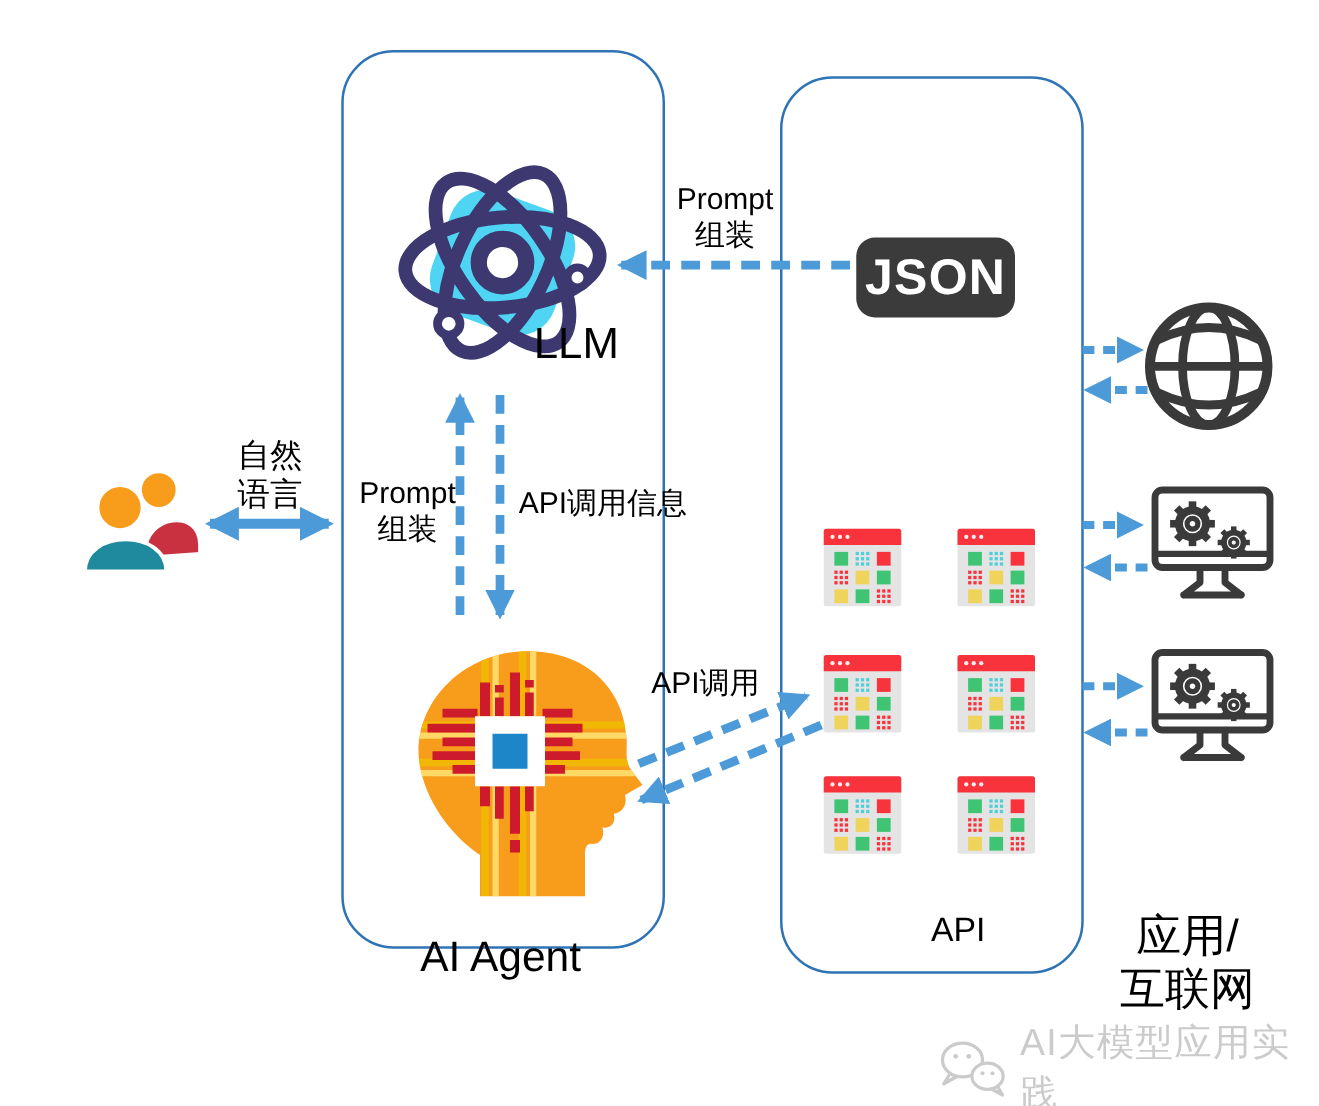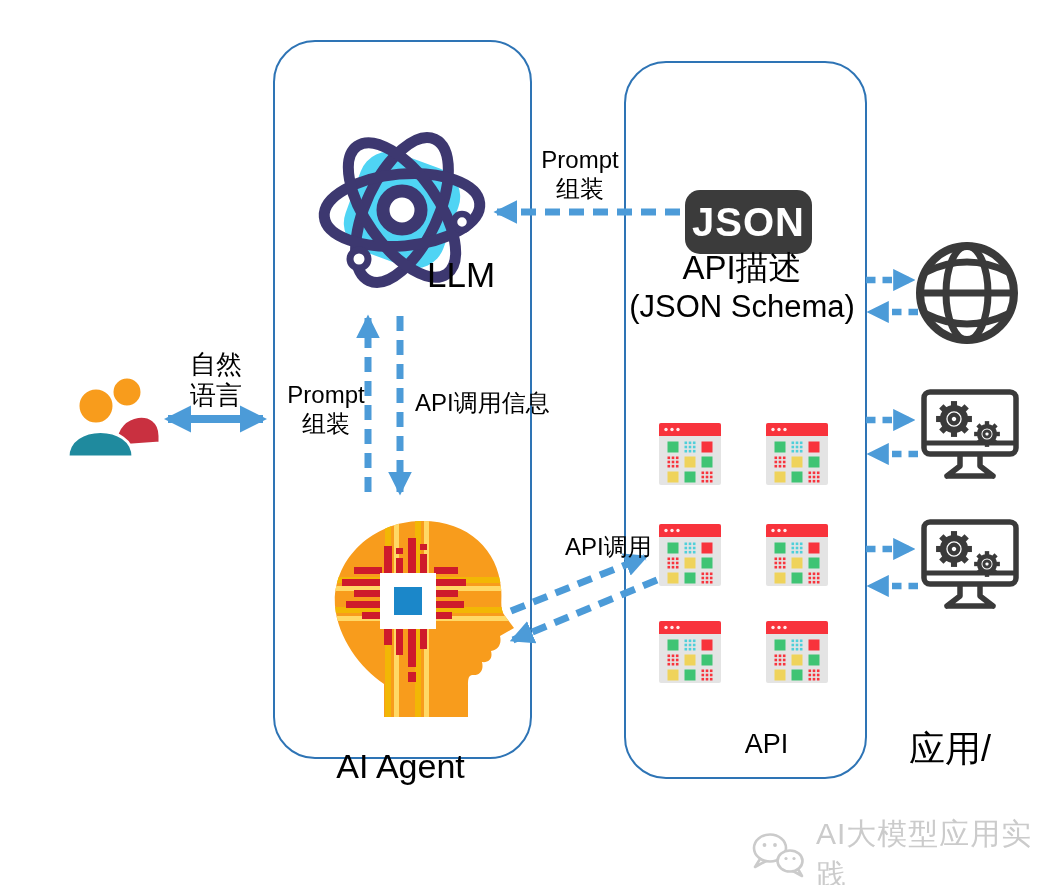--- a/index.html
+++ b/index.html
@@ -175,24 +175,20 @@
         <rect x="116" y="78" width="24" height="7"></rect>
           <rect x="116" y="89" width="30" height="7"></rect>
         <rect x="116" y="100" width="18" height="7"></rect>
       </g>
       <rect x="62" y="61" width="56" height="56" fill="#ffffff"></rect>
       <rect x="76" y="75" width="28" height="28" class="f-chipblue"></rect>
     </g>
   </svg>
 
   <div id="json-badge">JSON</div>
-  <div class="lbl center block" style="left:616px;top:248px;width:252px;">
-    <span style="font-size:33px;">API描述</span>
-    <span style="font-size:31px;">(JSON Schema)</span>
-  </div>
 
   <svg class="icon" style="left:659px;top:423px" width="62" height="62" viewBox="0 0 62 62">
       <use href="#sym-app"></use>
     </svg>
   <svg class="icon" style="left:766px;top:423px" width="62" height="62" viewBox="0 0 62 62">
       <use href="#sym-app"></use>
     </svg>
   <svg class="icon" style="left:659px;top:524px" width="62" height="62" viewBox="0 0 62 62">
       <use href="#sym-app"></use>
     </svg>
@@ -228,25 +224,26 @@
   <div class="lbl" style="left:427px;top:254px;font-size:35px;">LLM</div>
   <div class="lbl center block" style="left:276px;top:381px;width:100px;font-size:24px;">
     <span>Prompt</span>
     <span>组装</span>
   </div>
   <div class="lbl center block" style="left:184px;top:349px;width:64px;font-size:26px;line-height:1.18;">
     <span>自然</span>
     <span>语言</span>
   </div>
   <div class="lbl" style="left:415px;top:389px;font-size:24px;">API调用信息</div>
-  <div class="lbl" style="left:521px;top:533px;font-size:24px;margin-left:44px;">API调用</div>
+  <div class="lbl" style="left:521px;top:533px;font-size:24px;">API调用</div>
   <div class="lbl center" style="left:273px;top:746px;width:255px;font-size:34px;">AI Agent</div>
   <div class="lbl center" style="left:647px;top:728px;width:239px;font-size:27px;">API</div>
   <div class="lbl center block" style="left:869px;top:712px;width:162px;font-size:36px;line-height:1.16;margin-top:16px;">
     <span>应用/</span>
+    <span>互联网</span>
   </div>
 
   <div id="watermark">
     <svg width="62" height="50" viewBox="0 0 62 50" style="overflow:visible">
       <ellipse cx="22" cy="18" rx="16" ry="13.5" class="s-gray" stroke-width="2.6"></ellipse>
       <path d="M12 29 L7 37 L18 31" class="s-gray" stroke-width="2.6"></path>
       <circle cx="16.5" cy="15" r="1.9" class="f-gray"></circle>
       <circle cx="27" cy="15" r="1.9" class="f-gray"></circle>
       <ellipse cx="42" cy="31" rx="12.5" ry="10.5" class="s-gray" stroke-width="2.6" fill="#fff" style="fill:#fff"></ellipse>
       <path d="M50 39 L54 46 L45 41" class="s-gray" stroke-width="2.6"></path>

